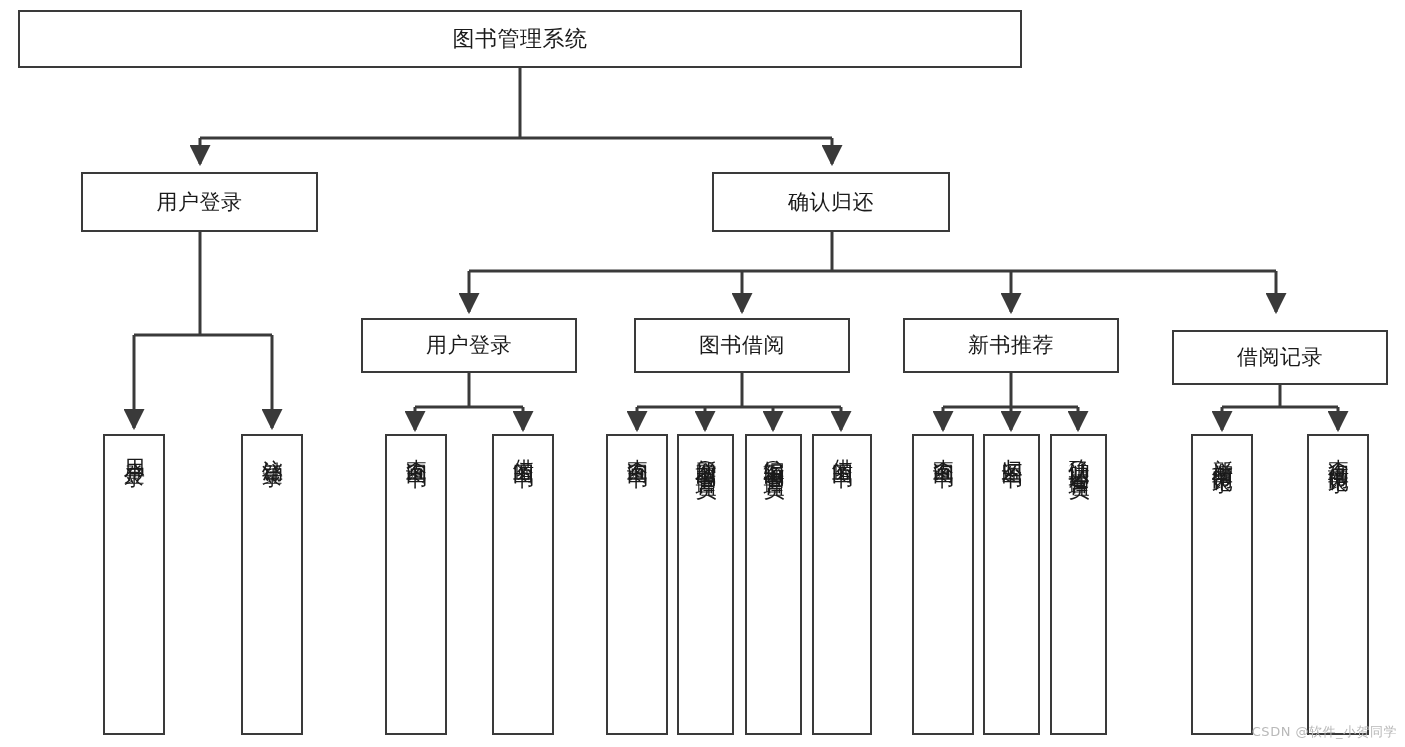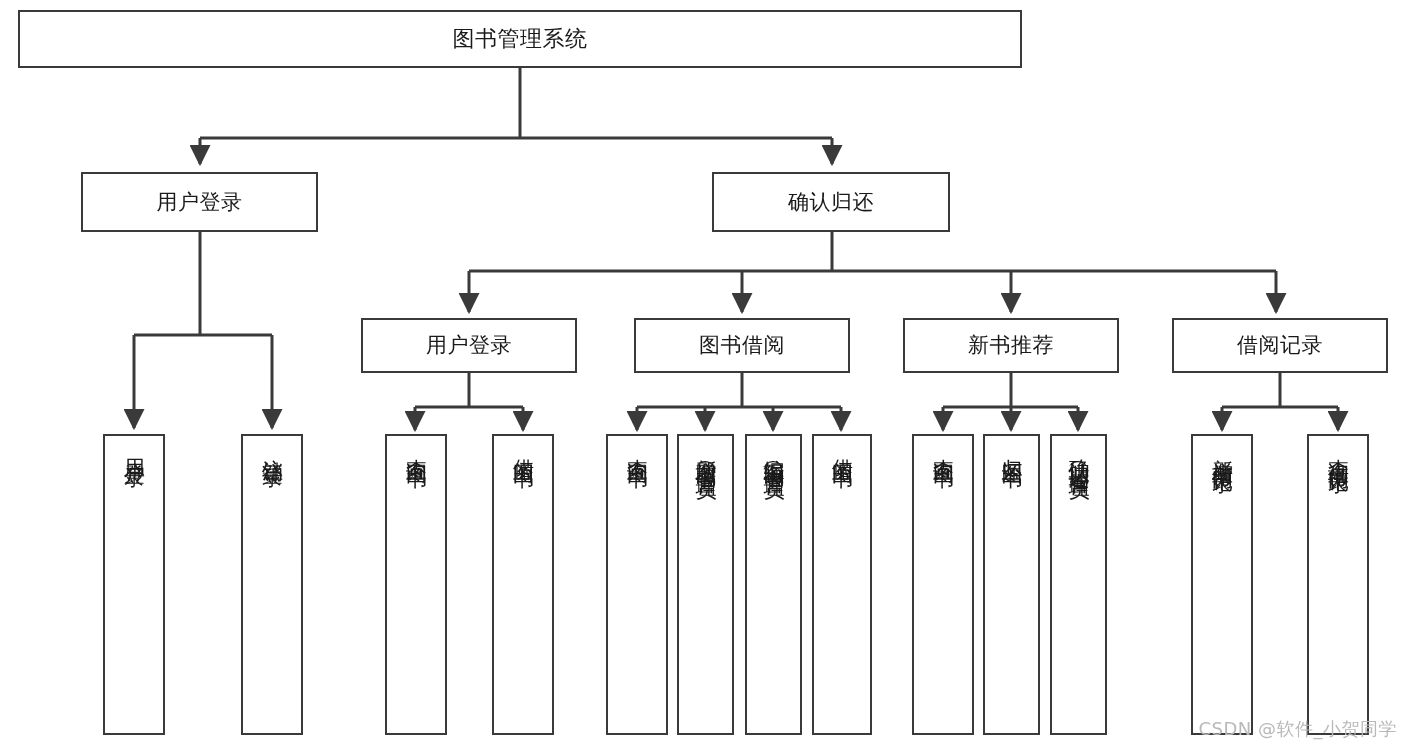--- a/index.html
+++ b/index.html
@@ -61,21 +61,21 @@
     font-size: 21px;
     line-height: 1.0;
     letter-spacing: 3px;
     white-space: nowrap;
   }
   
   #watermark {
     position: absolute;
     right: 8px;
     bottom: 6px;
-    font-size: 18px;
+    font-size: 13px;
     color: #b9b9b9;
     white-space: nowrap;
     letter-spacing: 0.5px;
   }
 </style>
 </head>
 <body>
 
 <div id="canvas">
 
@@ -146,21 +146,21 @@
   </div>
 
   <div class="node horiz" style="left:634px; top:318px; width:216px; height:55px;">
     <span class="label">图书借阅</span>
   </div>
 
   <div class="node horiz" style="left:903px; top:318px; width:216px; height:55px;">
     <span class="label">新书推荐</span>
   </div>
 
-  <div class="node horiz" style="left:1172px; top:318px; width:216px; height:55px;">
+  <div class="node horiz" style="left:1172px; top:330px; width:216px; height:55px;">
     <span class="label">借阅记录</span>
   </div>
 
   <div class="node vert" style="left:103px; top:434px; width:62px; height:301px;">
     <span class="label">用户登录</span>
   </div>
 
   <div class="node vert" style="left:241px; top:434px; width:62px; height:301px;">
     <span class="label">注销登录</span>
   </div>

